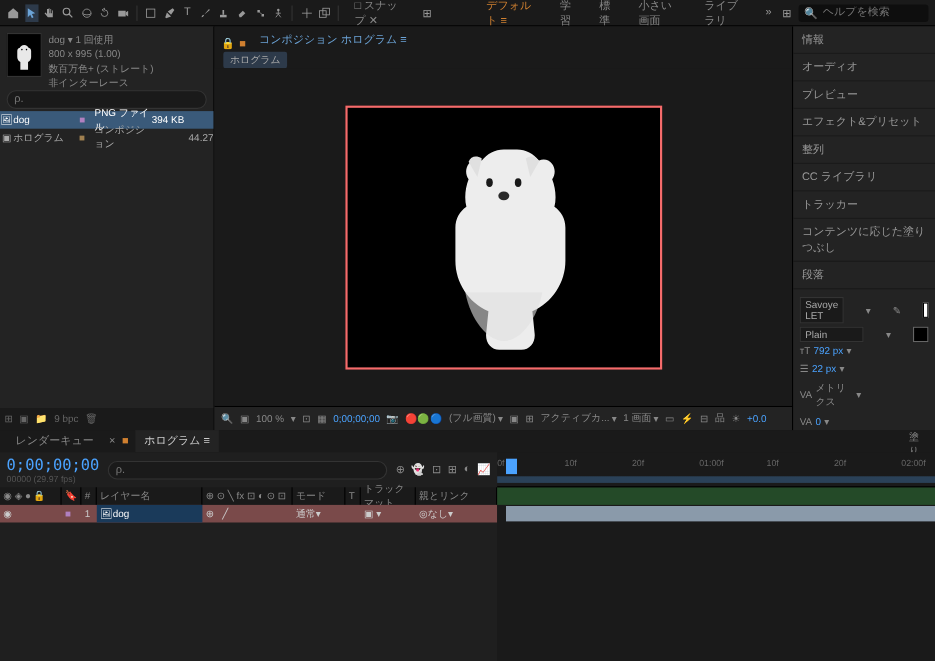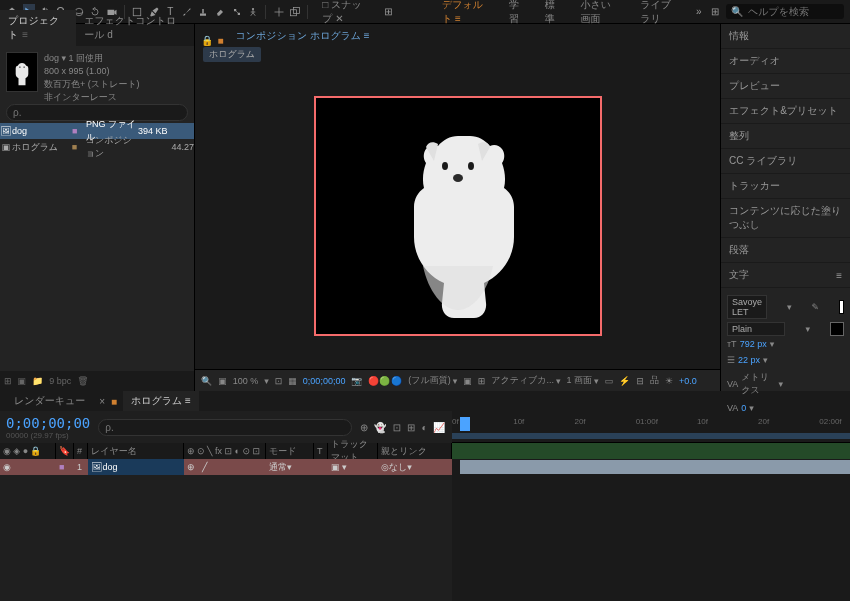--- a/index.html
+++ b/index.html
@@ -213,24 +213,20 @@
   <div class="tool">⊞</div>
   <div class="search">
     <span>🔍</span>
     <input placeholder="ヘルプを検索" style="">
   </div>
 </div>
 
 <div class="main">
 
   <div class="left-panel">
-    <div class="panel-tabs">
-      <div class="panel-tab active"><span>プロジェクト</span><span class="menu-ico">≡</span></div>
-      <div class="panel-tab">エフェクトコントロール d</div>
-    </div>
     <div class="asset-info">
       <div class="thumb">
         <svg viewBox="0 0 40 50">
             <rect width="40" height="50" fill="#000"></rect>
             <path d="M20 12c-3 0-5 2-6 4-2 0-3 2-3 4v8c0 3 2 5 4 6v10h10V34c2-1 4-3 4-6v-8c0-2-1-4-3-4-1-2-3-4-6-4z" fill="#e8e8e8"></path>
             <circle cx="17" cy="18" r="1" fill="#000"></circle>
             <circle cx="23" cy="18" r="1" fill="#000"></circle>
           </svg>
       </div>
       <div class="asset-meta">
@@ -319,24 +315,20 @@
   <div class="right-panel">
     <div class="rp-row">情報</div>
     <div class="rp-row">オーディオ</div>
     <div class="rp-row">プレビュー</div>
     <div class="rp-row">エフェクト&amp;プリセット</div>
     <div class="rp-row">整列</div>
     <div class="rp-row">CC ライブラリ</div>
     <div class="rp-row">トラッカー</div>
     <div class="rp-row">コンテンツに応じた塗りつぶし</div>
     <div class="rp-row">段落</div>
-    <div class="rp-row header">
-      <span>文字</span>
-        <span>≡</span>
-    </div>
     <div class="rp-char-section">
       <div class="rp-field">
         <div class="drop"><span>Savoye LET</span></div>
           <span>▾</span>
         <span>✎</span>
         <div class="rp-swatch" style="background:#fff"></div>
       </div>
       <div class="rp-field">
         <div class="drop"><span>Plain</span></div>
           <span>▾</span>

